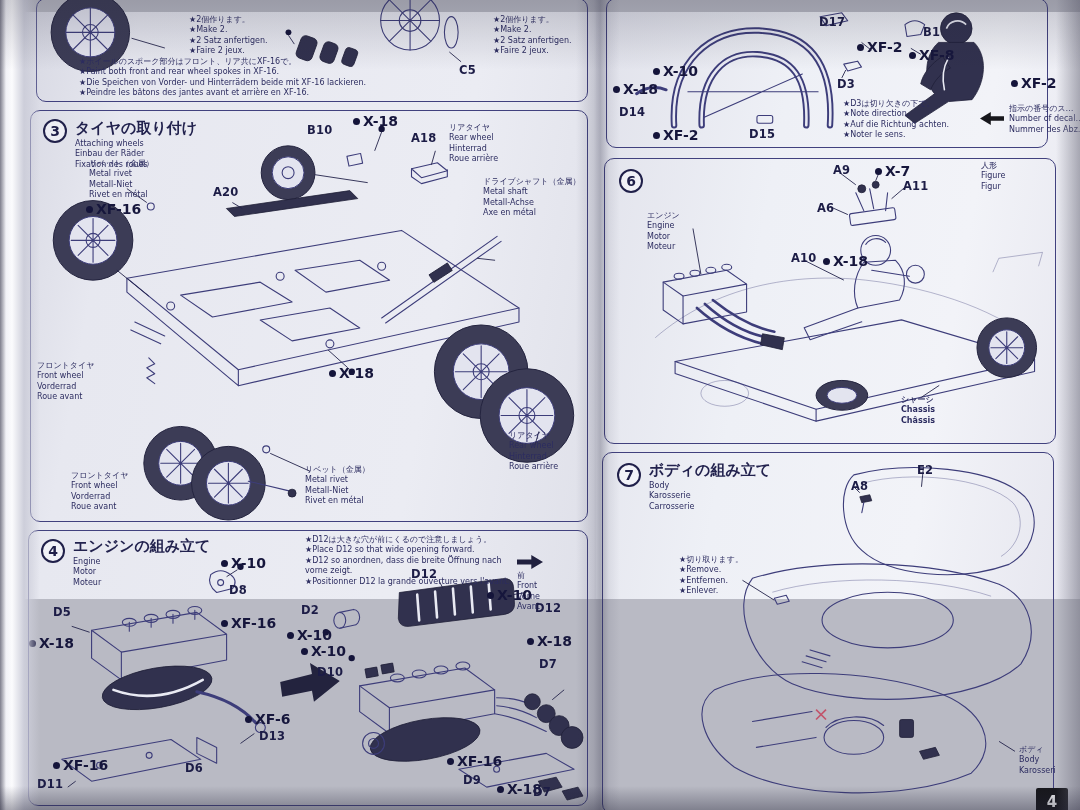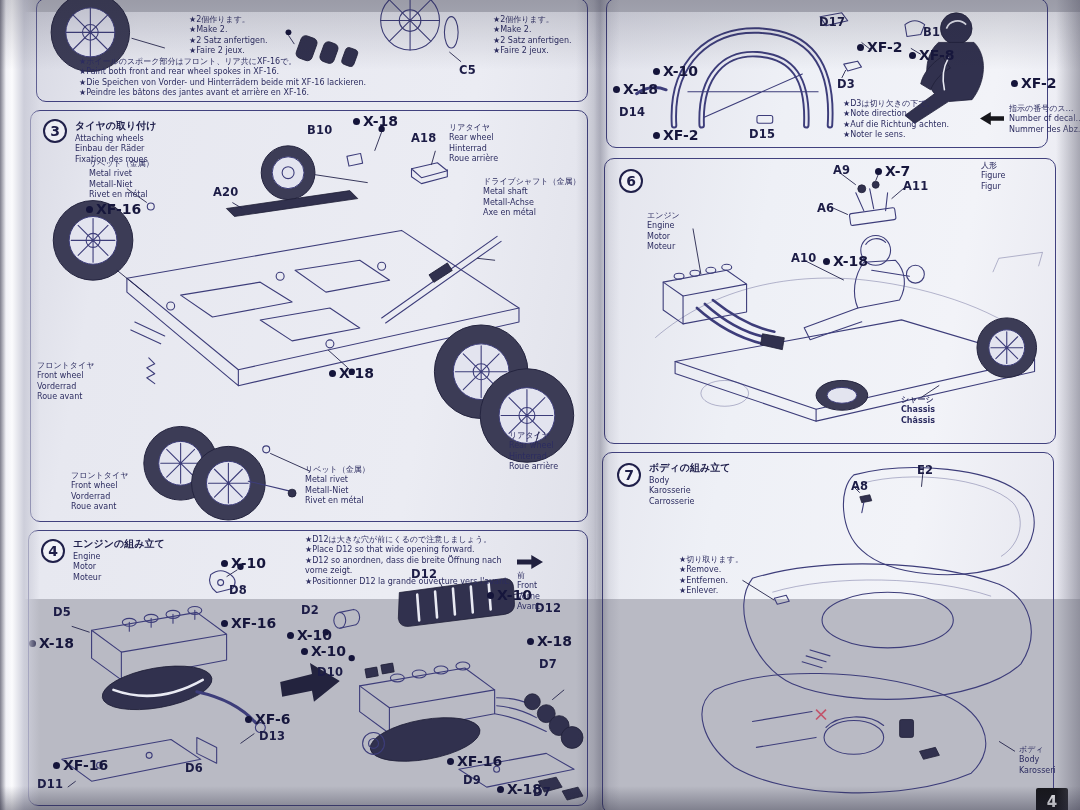--- a/index.html
+++ b/index.html
@@ -16,21 +16,21 @@
   .art .dk{fill:#31314e;stroke:#1f1f38;stroke-width:.8;}
   .art .tire{fill:#3c3c56;stroke:#23233e;stroke-width:1;}
   .art .rim{fill:#e3e4ef;stroke:#3d3d7a;stroke-width:1;}
   .art .ldr{fill:none;stroke:#23234a;stroke-width:.9;}
   .art .tube{fill:none;stroke:#3d3d7a;stroke-width:6.5;stroke-linecap:round;}
   .art .tubehl{fill:none;stroke:#e9eaf3;stroke-width:2.6;stroke-linecap:round;}
   .art .sw3{stroke-width:3;}
   .ml{position:absolute;font-size:8px;line-height:1.3;white-space:pre-line;color:#2c2c60;}
   .title{position:absolute;color:#2c2c60;}
   .title .ml{position:static;}
-  .tjp{font-size:10px;font-weight:bold;margin-bottom:1px;color:#22224e;}
+  .tjp{font-size:15px;font-weight:bold;margin-bottom:1px;color:#22224e;}
   .stepnum{position:absolute;width:24px;height:24px;border:2.2px solid #20204a;border-radius:50%;display:flex;align-items:center;justify-content:center;font-size:14px;font-weight:bold;color:#20204a;background:rgba(250,250,253,.55);}
   .plabel{position:absolute;font-size:11.5px;font-weight:bold;color:#1c1c46;letter-spacing:.2px;}
   .paint{position:absolute;display:flex;align-items:center;gap:3px;font-size:14px;font-weight:bold;color:#16163c;white-space:nowrap;}
   .paint .dot{width:7px;height:7px;border-radius:50%;background:#14143a;flex:none;display:inline-block;}
   .pagenum{position:absolute;width:32px;height:28px;background:#17171c;color:#f2f2f4;font-weight:bold;font-size:15px;display:flex;align-items:center;justify-content:center;border-radius:2px;}
   .frontnote{position:absolute;display:flex;flex-direction:column;gap:2px;}
   .fat-arrow{width:26px;height:14px;background:#20203e;clip-path:polygon(0 32%,55% 32%,55% 0,100% 50%,55% 100%,55% 68%,0 68%);}
   .decal-note{position:absolute;display:flex;gap:5px;align-items:flex-start;}
   .fat-arrow-left{width:24px;height:13px;background:#17171c;clip-path:polygon(100% 32%,45% 32%,45% 0,0 50%,45% 100%,45% 68%,100% 68%);margin-top:8px;flex:none;}
   .gutter{position:absolute;left:576px;top:0;width:44px;height:100%;pointer-events:none;

